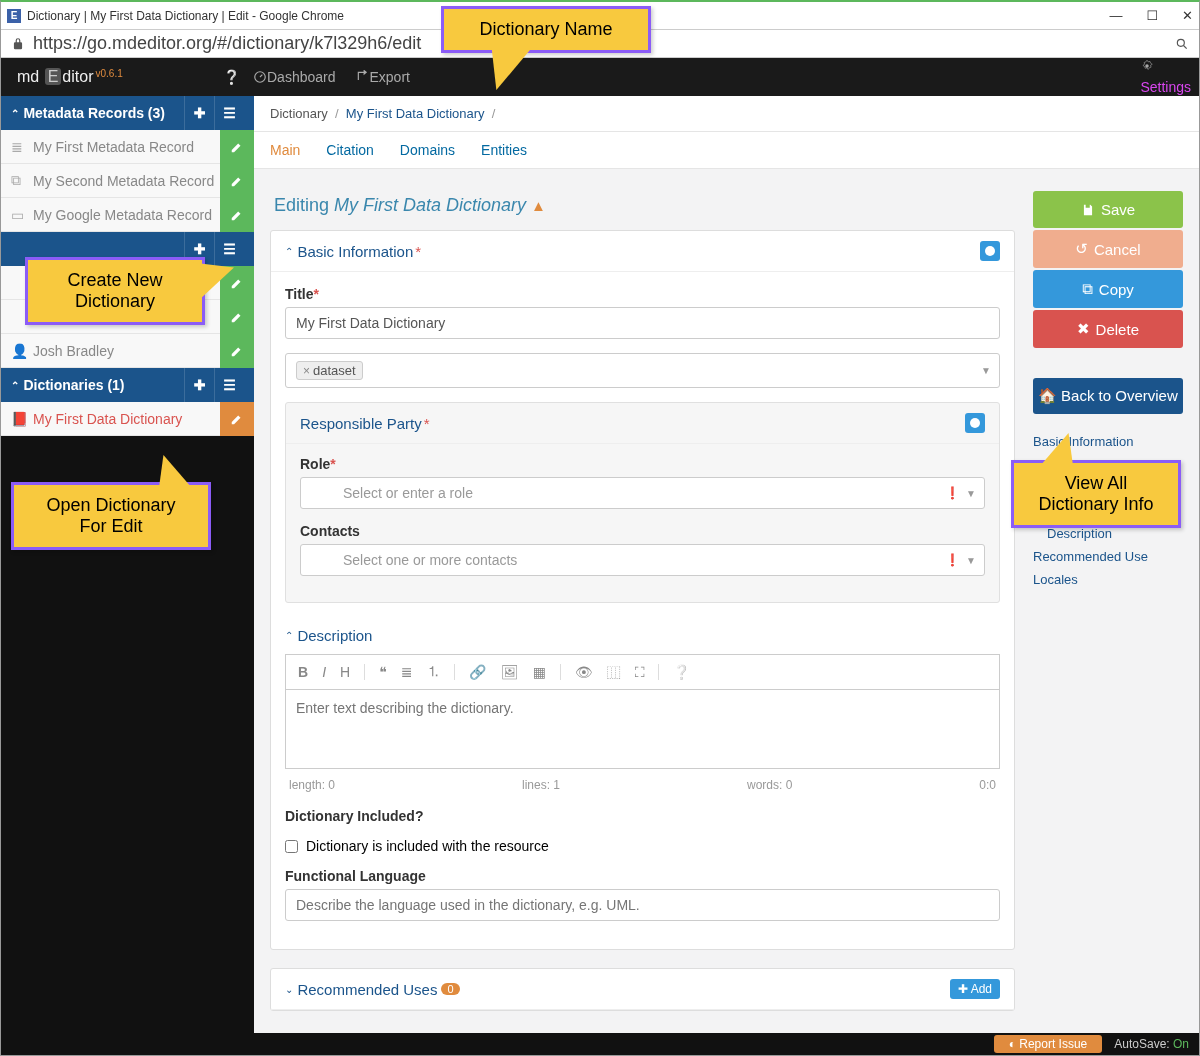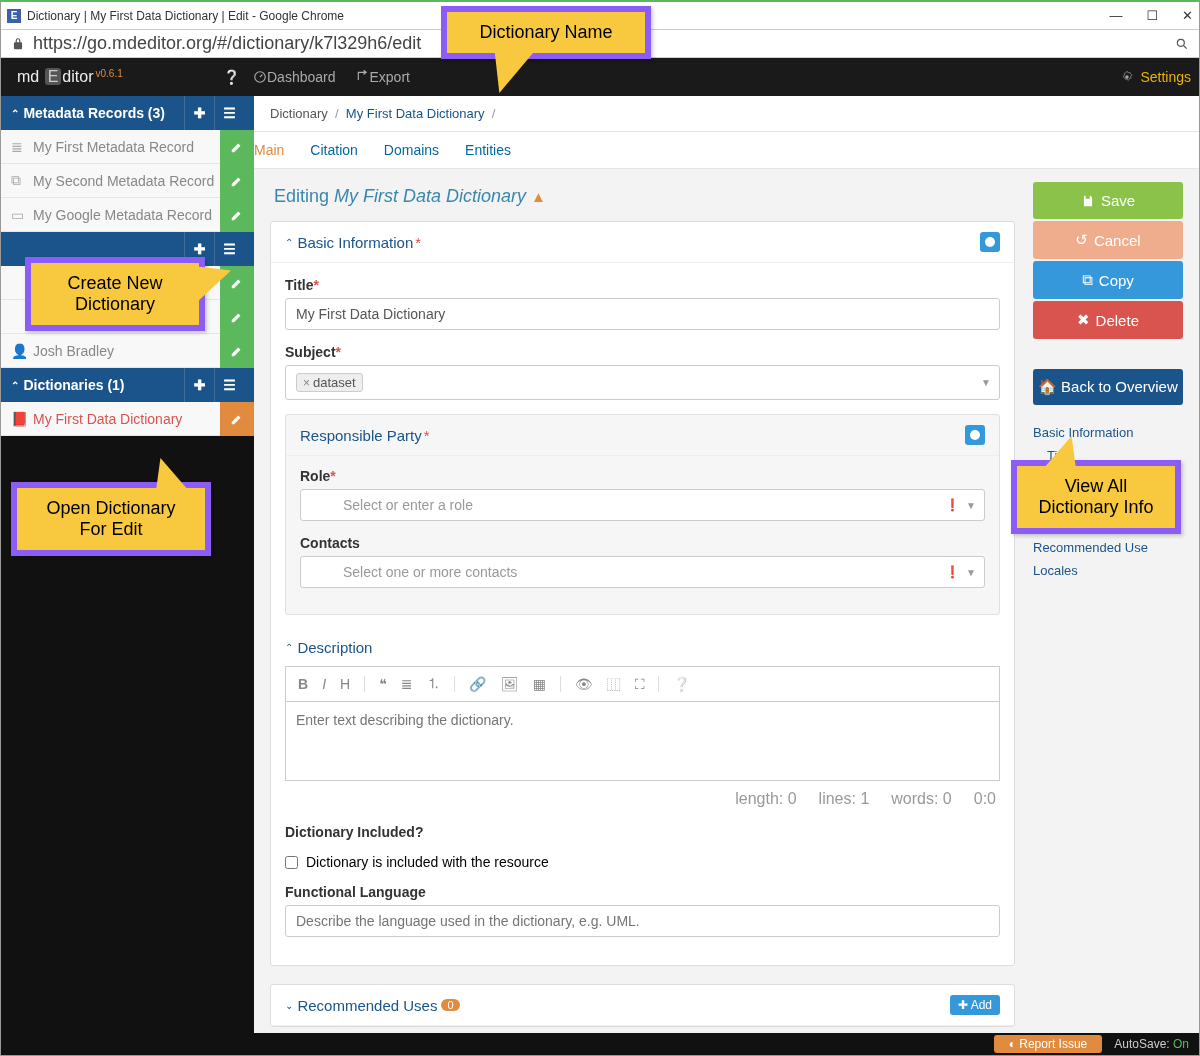--- a/index.html
+++ b/index.html
@@ -16,42 +16,42 @@
 .urlbar .search { margin-left: auto; }
 
 
 .topnav { height: 38px; background: #1a1a1a; color: #ccc; display: flex; align-items: center; padding: 0 8px; font-size: 14px; }
 .brand { width: 244px; display: flex; align-items: center; background: #1a1a1a; height: 100%; padding-left: 8px; }
 .brand .logo { color: #eee; font-size: 16px; }
 .brand .logo .e { background: #555; border-radius: 3px; padding: 0 3px; margin: 0 1px; color: #ccc; }
 .brand .ver { color: #e08b3e; font-size: 10px; margin-left: 2px; position: relative; top: -4px; }
 .brand .help { margin-left: auto; margin-right: 12px; color: #888; }
 .topnav .nav-link { color: #aaa; margin-right: 20px; display: flex; align-items: center; font-size: 14px; }
-.topnav .nav-right { margin-left: auto; display: flex; align-items: center; gap: 6px; color: #eab308; }
+.topnav .nav-right { margin-left: auto; display: flex; gap: 6px; color: #d946ef; flex-direction: column; }
 
 .layout { display: flex; height: calc(100% - 28px - 28px - 38px - 22px); }
 
 
 .sidebar { width: 253px; background: #111; color: #ccc; display: flex; flex-direction: column; }
 .sb-header { background: #1b548b; color: #fff; height: 34px; display: flex; align-items: center; padding: 0 10px; font-size: 14px; font-weight: bold; position: relative; }
 .sb-header .caret { margin-right: 4px; font-size: 10px; }
 .sb-header .actions { margin-left: auto; display: flex; }
 .sb-action { width: 30px; height: 34px; display: flex; align-items: center; justify-content: center; border-left: 1px solid rgba(255,255,255,0.15); }
 .sb-item { background: #f8f8f8; color: #888; height: 34px; display: flex; align-items: center; padding: 0 10px; border-bottom: 1px solid #e5e5e5; position: relative; }
 .sb-item.active { color: #d9534f; }
 .sb-item .icon { width: 16px; margin-right: 6px; color: #aaa; }
 .sb-item .edit { position: absolute; right: 0; top: 0; width: 34px; height: 34px; background: #5cb85c; display: flex; align-items: center; justify-content: center; color: #fff; }
 .sb-item.active .edit { background: #e08b3e; }
 .sb-contacts-hdr { background: #1b548b; height: 34px; }
 
 
 .main { flex: 1; background: #f3f3f4; overflow-y: auto; position: relative; }
 .breadcrumb { background: #fff; padding: 10px 16px; font-size: 13px; color: #999; border-bottom: 1px solid #e5e5e5; }
 .breadcrumb a { color: #1b548b; text-decoration: none; }
-.tabs { background: #fff; padding: 0 0; display: flex; gap: 26px; border-bottom: 1px solid #e5e5e5; margin-bottom: 13px; }
+.tabs { background: #fff; padding: 0 16px; display: flex; gap: 26px; border-bottom: 1px solid #e5e5e5; margin-bottom: 22px; }
 .tab { padding: 10px 0; color: #0369a1; font-size: 14px; }
 .tab.active { color: #e08b3e; }
 
 .content-wrap { display: flex; padding: 0 16px 16px 16px; gap: 18px; }
 .content { flex: 1; }
 .right-col { width: 150px; }
 
 .editing-title { color: #3a87ad; font-size: 18px; margin: 4px 0 14px 4px; }
 .editing-title .name { font-style: italic; }
 .editing-title .warn { color: #e08b3e; font-size: 15px; }
@@ -76,21 +76,21 @@
 .tag .x { color: #888; font-size: 12px; }
 .placeholder { color: #999; margin-left: 32px; }
 
 .subpanel { background: #f6f6f6; border: 1px solid #e0e0e0; border-radius: 3px; margin-bottom: 14px; }
 .subpanel .panel-h { background: transparent; }
 .subpanel .panel-b { padding: 12px 14px; }
 
 .desc-area .toolbar { display: flex; gap: 14px; padding: 8px 12px; border: 1px solid #ccc; border-bottom: none; color: #888; font-size: 14px; align-items: center; }
 .desc-area .toolbar .sep { width: 1px; height: 16px; background: #ddd; }
 .desc-area textarea { width: 100%; height: 80px; border: 1px solid #ccc; resize: none; padding: 10px; font-family: inherit; font-size: 14px; }
-.desc-area .stats { text-align: right; color: #999; font-size: 16px; padding: 6px 4px; display:flex; justify-content:flex-end; gap:22px; }
+.desc-area .stats { text-align: right; color: #999; font-size: 12px; padding: 6px 4px; display:flex; justify-content:space-between; gap:22px; }
 
 .btn-add { background: #3498db; color: #fff; border: none; border-radius: 3px; padding: 3px 8px; font-size: 12px; margin-left: auto; }
 
 
 .act-btn { display: flex; align-items: center; justify-content: center; gap: 6px; color: #fff; padding: 10px 0; font-size: 15px; margin-bottom: 2px; border-radius: 3px; }
 .act-save { background: #8bc34a; }
 .act-cancel { background: #f0ad8e; }
 .act-copy { background: #3498db; }
 .act-delete { background: #d9534f; }
 .act-overview { background: #1b548b; margin-top: 30px; padding: 8px 0; line-height: 1.3; text-align:center; }
@@ -99,21 +99,21 @@
 .right-nav .rn { color: #1b548b; font-size: 13px; padding: 4px 0; }
 .right-nav .rn.sub { padding-left: 14px; }
 
 
 .footer { position: absolute; bottom: 0; left: 0; right: 0; height: 22px; background: #111; color: #ccc; display: flex; align-items: center; padding: 0 10px; font-size: 12px; }
 .footer .report { background: #e08b3e; color: #fff; padding: 2px 15px; border-radius: 3px; margin-left: auto; }
 .footer .autosave { margin-left: 12px; }
 .footer .on { color: #5cb85c; }
 
 
-.callout { position: absolute; background: #f8c93e; border: 6px solid #8b5cf6; padding: 10px 18px; font-size: 18px; color: #000; text-align: center; z-index: 100; box-shadow: 2px 2px 4px rgba(0,0,0,0.2); }
+.callout { position: absolute; background: #f8c93e; border: 3px solid #8b5cf6; padding: 10px 18px; font-size: 18px; color: #000; text-align: center; z-index: 100; box-shadow: 2px 2px 4px rgba(0,0,0,0.2); }
 .callout .arrow { position: absolute; width: 0; height: 0; }
 .co-dictname { top: 4px; left: 440px; width: 210px; }
 .co-dictname .arrow { bottom: -40px; left: 40px; border-left: 20px solid transparent; border-right: 20px solid transparent; border-top: 42px solid #f8c93e; transform: skewX(-20deg); }
 .co-createnew { top: 255px; left: 24px; width: 180px; }
 .co-createnew .arrow { top: -6px; right: -32px; border-top: 22px solid transparent; border-bottom: 22px solid transparent; border-left: 42px solid #f8c93e; transform: skewY(-22deg); }
 .co-openedit { top: 480px; left: 10px; width: 200px; }
 .co-openedit .arrow { top: -30px; right: 20px; border-left: 18px solid transparent; border-right: 18px solid transparent; border-bottom: 36px solid #f8c93e; transform: skewX(20deg); }
 .co-viewall { top: 458px; left: 1010px; width: 170px; }
 .co-viewall .arrow { top: -30px; left: 30px; border-left: 18px solid transparent; border-right: 18px solid transparent; border-bottom: 36px solid #f8c93e; transform: skewX(-20deg); }
 
@@ -293,21 +293,20 @@
             <span>Basic Information</span>
               <span class="req"> *</span>
             <div class="iso"></div>
           </div>
           <div class="panel-b">
             <div class="fg">
               <label><span>Title</span><span class="req">*</span></label>
               <input class="input" value="My First Data Dictionary" style="">
             </div>
             <div class="fg">
-              <label><span>Subject</span><span class="req">*</span></label>
               <div class="select">
                 <span class="tag">
                     <span class="x">×</span>
                     <span>dataset</span>
                   </span>
                 <span class="chev">▼</span>
               </div>
             </div>
 
             <div class="subpanel">

